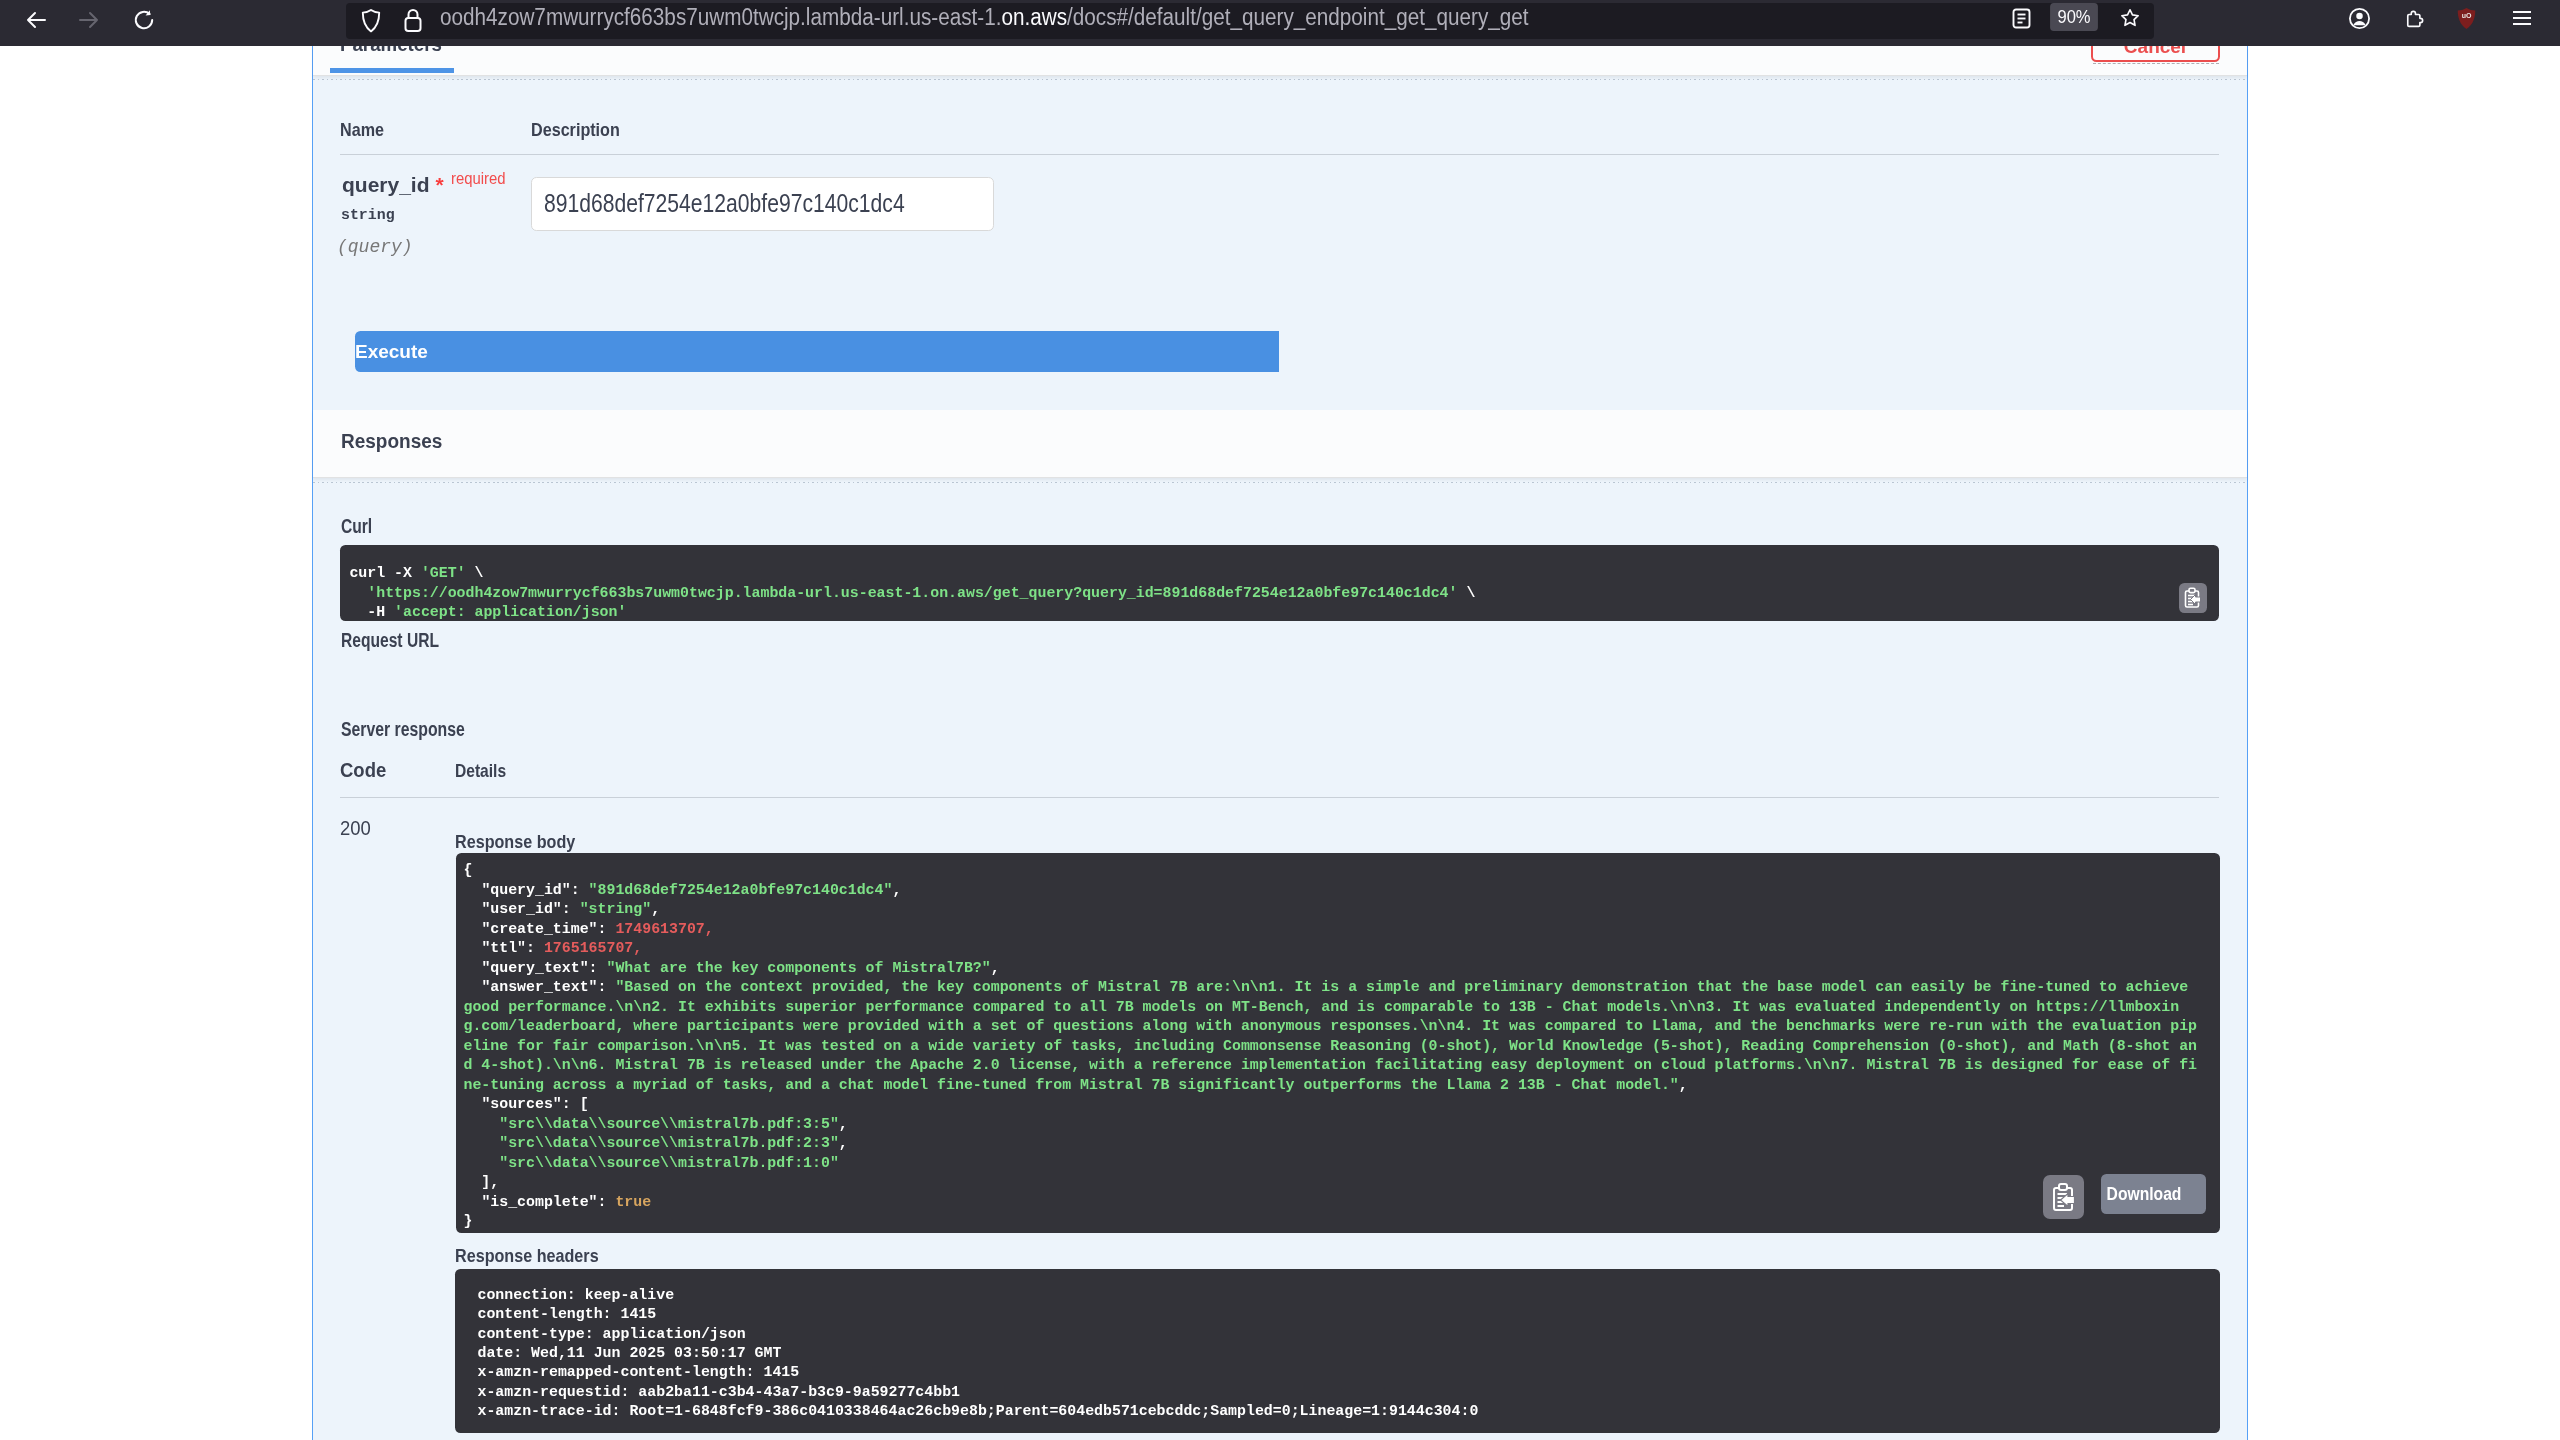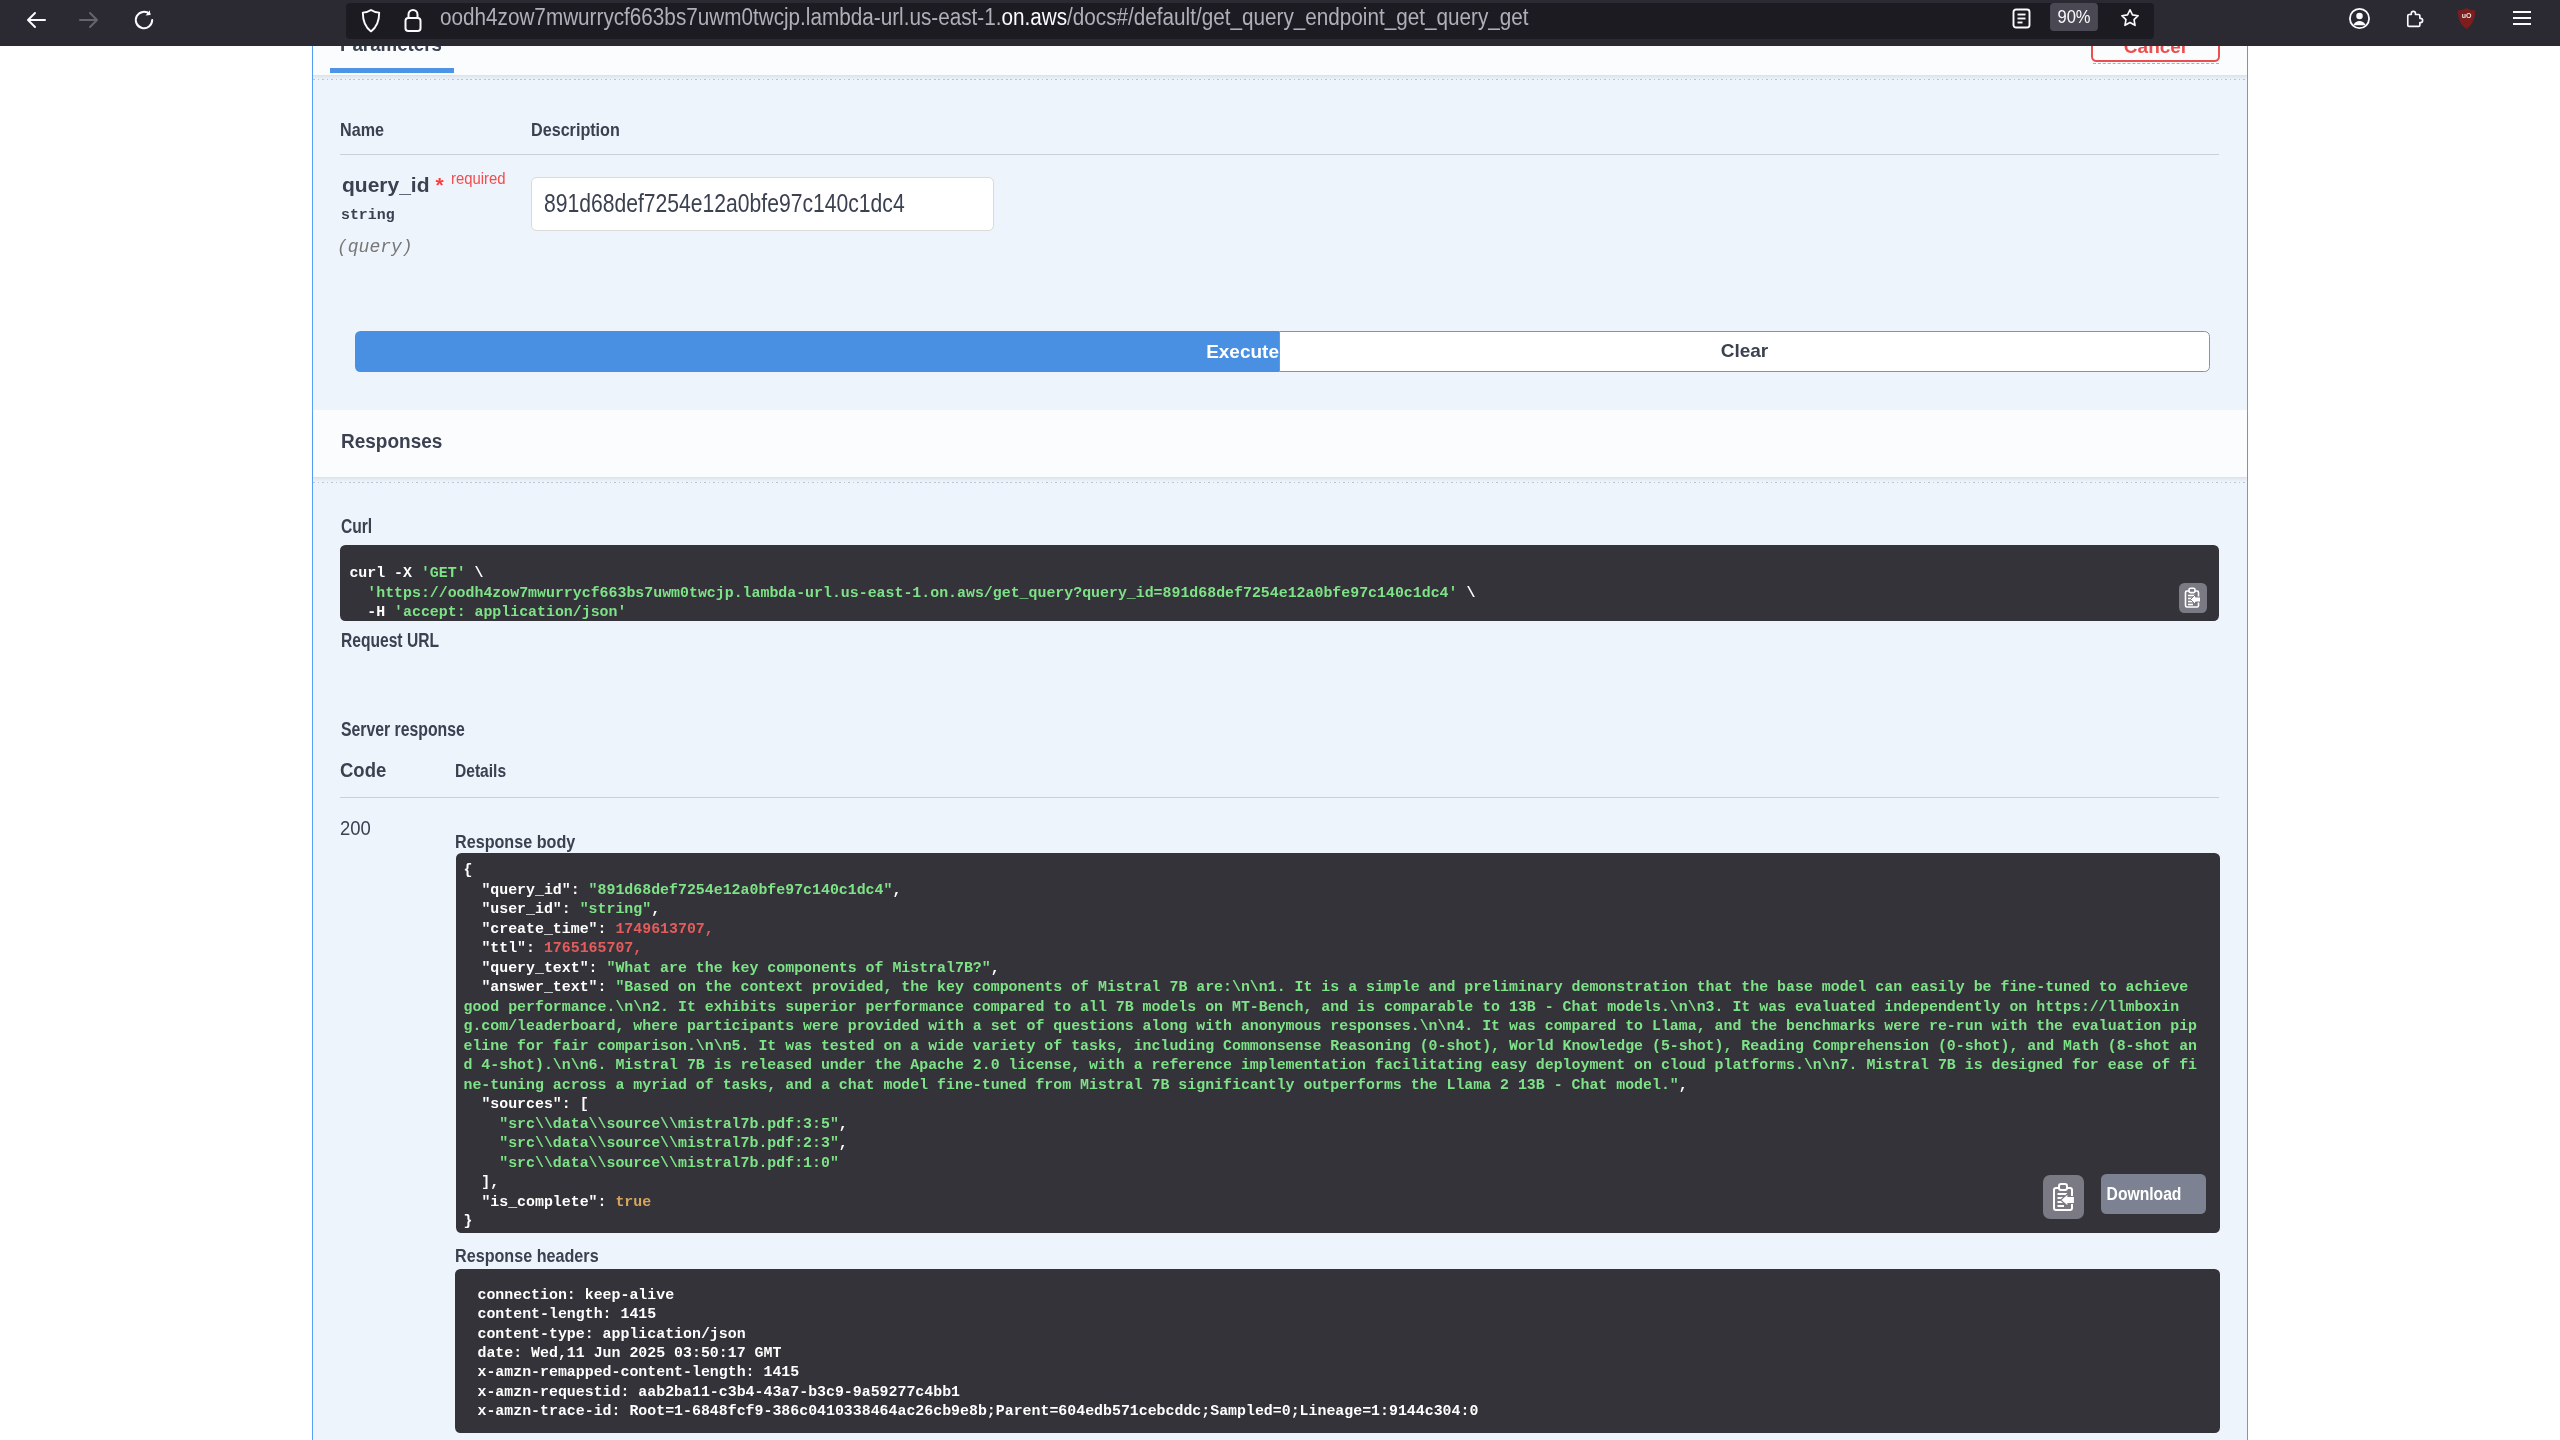--- a/index.html
+++ b/index.html
@@ -64,24 +64,21 @@
   <div class="abs" style="left:451px; top:170px; font-size:16px; color:#f24c4c; transform:scaleX(0.93); transform-origin:0 0;">required</div>
   <div class="abs" style="left:341px; top:207px; font-family:'Liberation Mono',monospace; font-weight:700; font-size:14.9px; color:#3b4151;">string</div>
   <div class="abs" style="left:337px; top:237px; font-family:'Liberation Mono',monospace; font-style:italic; font-size:18px; color:#777;"><i>(query)</i></div>
 
   <div class="abs" style="left:531.3px; top:177.4px; width:463px; height:54px; background:#fff;
        border:1.4px solid #d9d9d9; border-radius:5.4px;"></div>
   <div class="abs" style="left:544px; top:190px; font-size:25px; line-height:27px; color:#3b4151;
        transform:scaleX(0.845); transform-origin:0 0; white-space:nowrap;">891d68def7254e12a0bfe97c140c1dc4</div>
 
   <div class="abs" style="left:355px; top:331px; width:924px; height:41px; background:#4990e2;
-       border-radius:5.4px 0 0 5.4px; color:#fff; font-weight:700; font-size:19px; text-align:right; line-height:41px;">Execute</div>
-  <div class="abs" style="left:1279px; top:331px; width:931px; height:41px; background:#fff;
-       border:1.4px solid #929292; border-radius:0 5.4px 5.4px 0; color:#3b4151; font-weight:700;
-       font-size:19px; text-align:center; line-height:38px;">Clear</div>
+       border-radius:5.4px 0 0 5.4px; color:#fff; font-weight:700; font-size:19px; text-align:left; line-height:41px;">Execute</div>
 
   <div class="band" style="left:313px; top:409.5px; width:1933.5px; height:68px;"></div>
   <div class="lbl" style="left:340.5px; top:409.5px; height:63px; line-height:63px; font-size:20px; transform:scaleX(0.95); transform-origin:0 0;">Responses</div>
 
   <div class="lbl" style="left:340.5px; top:515px; font-size:20px; transform:scaleX(0.78); transform-origin:0 0;">Curl</div>
   <div class="codeblock" style="left:340.4px; top:545px; width:1879.1px; height:76px;">
     <pre style="padding:10px 0 0 9px;margin-top:9px;">curl -X <span class="g">'GET'</span> \
   <span class="g">'https://oodh4zow7mwurrycf663bs7uwm0twcjp.lambda-url.us-east-1.on.aws/get_query?query_id=891d68def7254e12a0bfe97c140c1dc4'</span> \
   -H <span class="g">'accept: application/json'</span></pre>
   </div>

